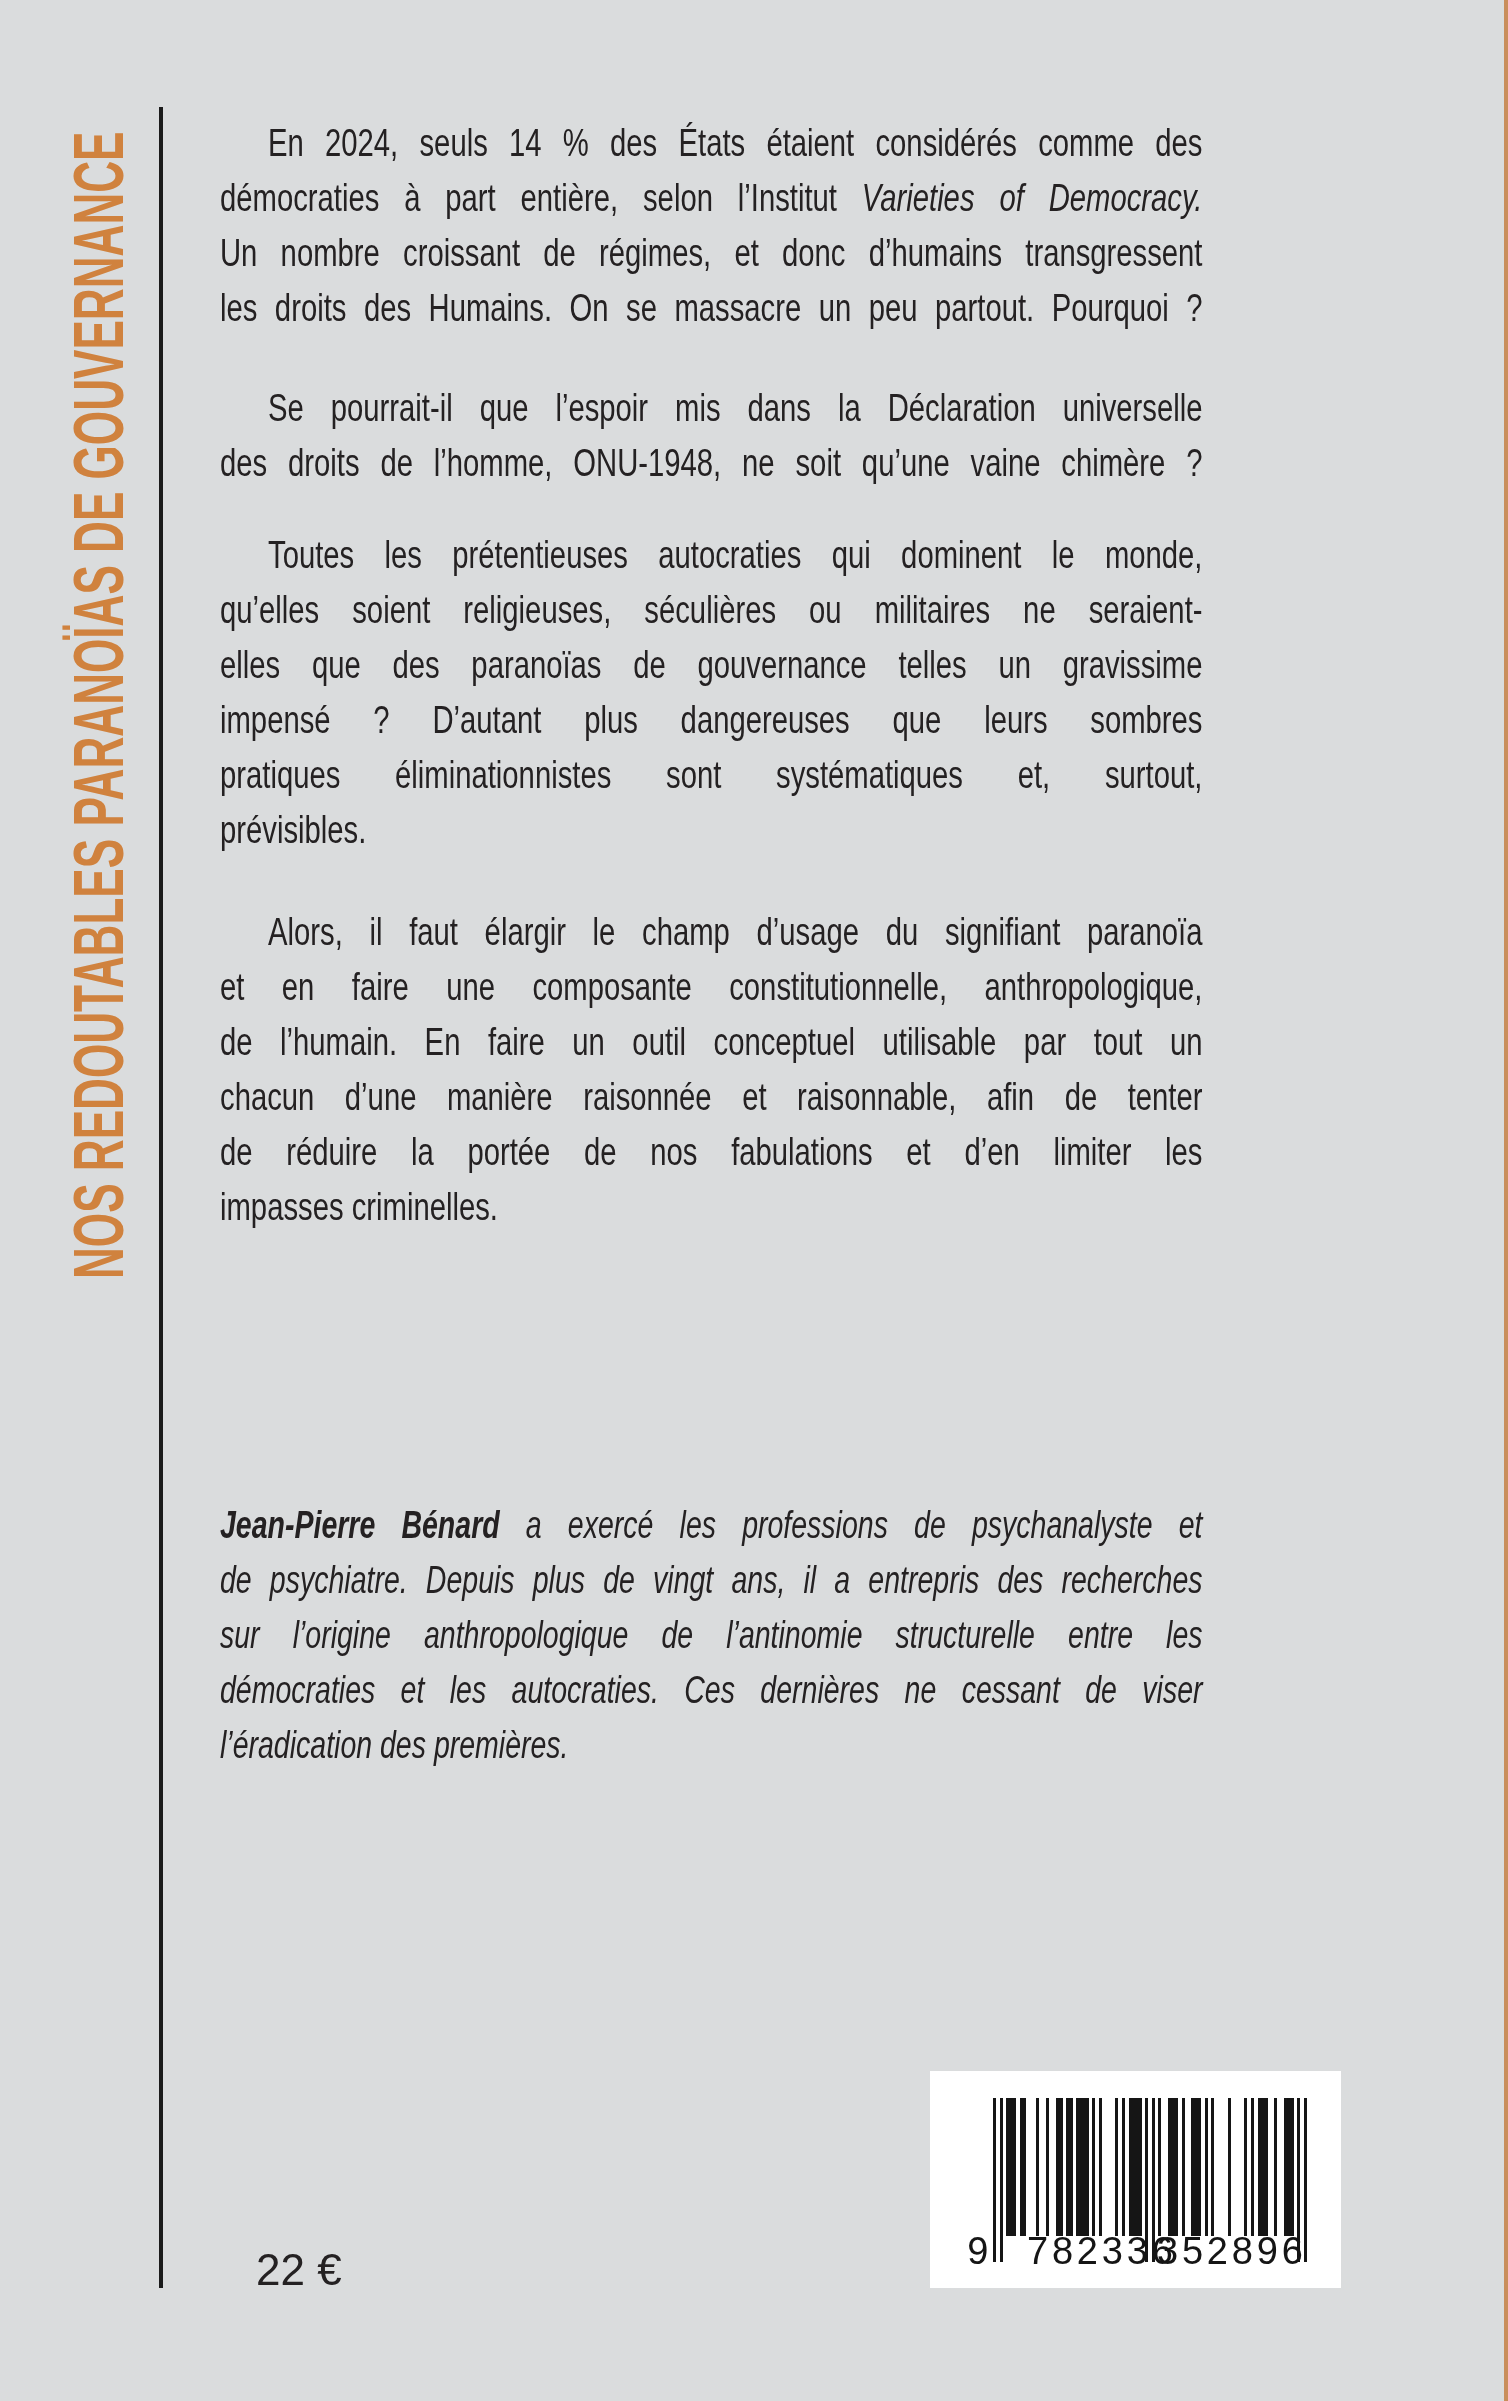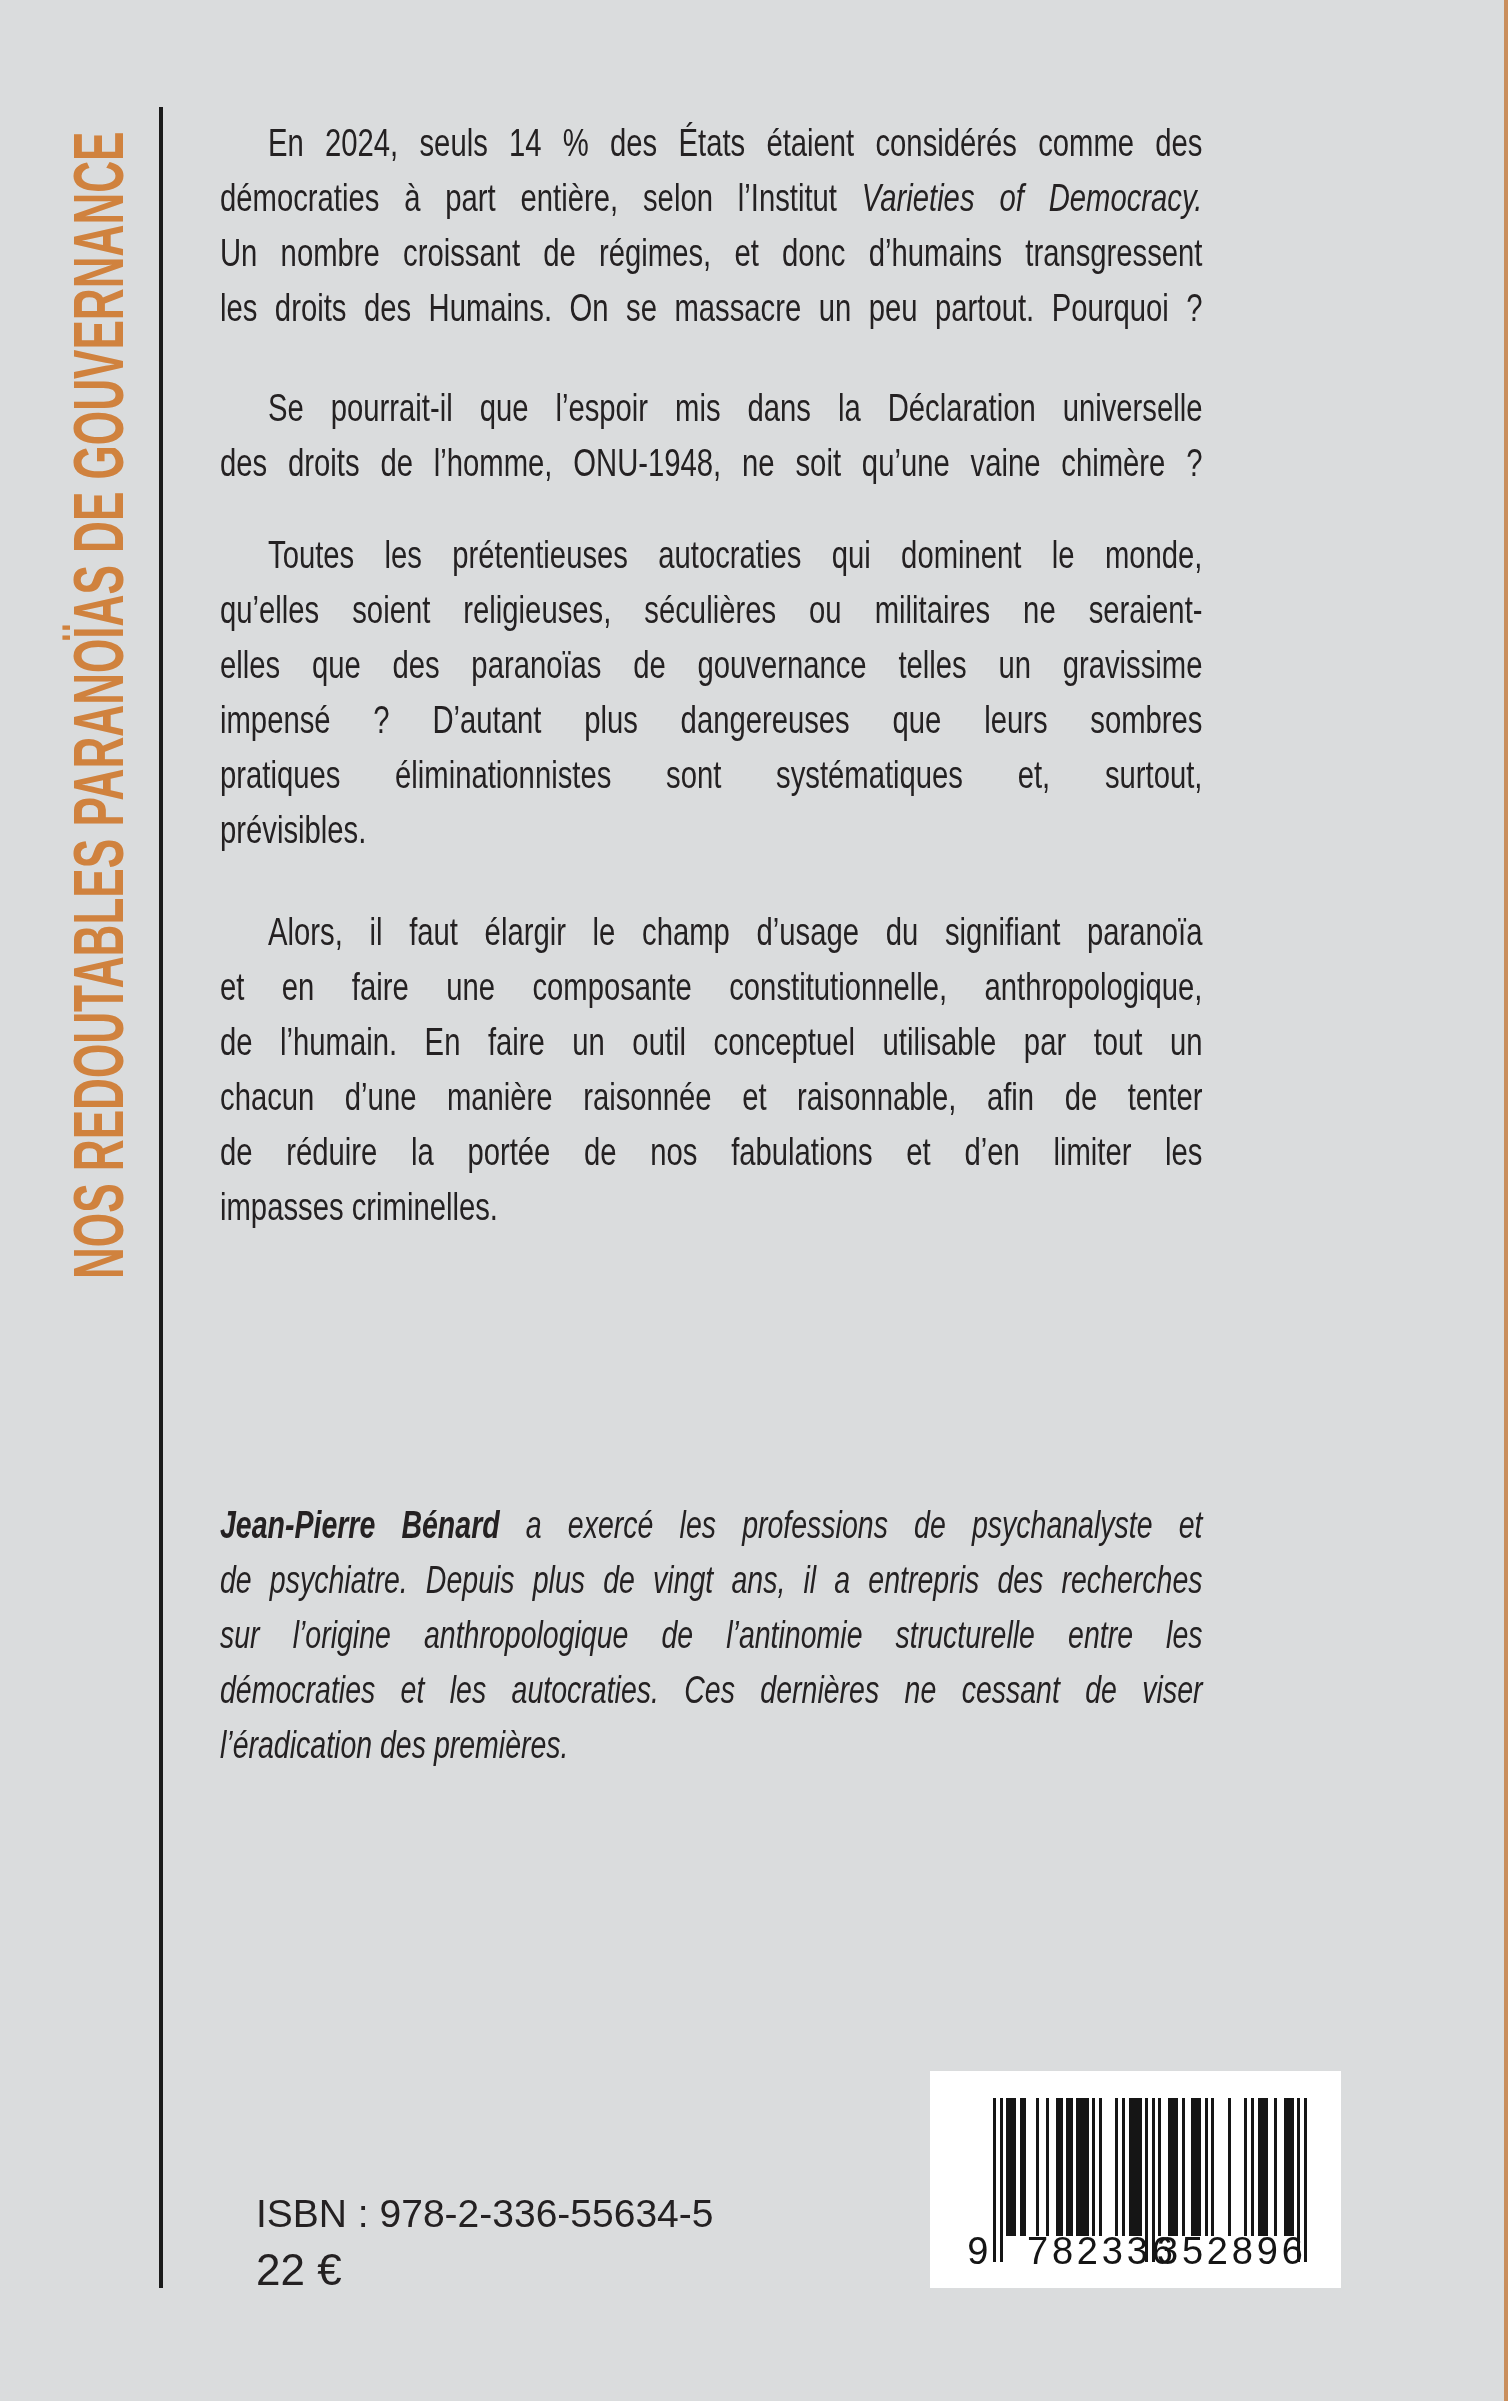--- a/index.html
+++ b/index.html
@@ -82,21 +82,20 @@
     </div>
     <div class="bio">
       <div class="tl j"><span class="bio-name">Jean-Pierre Bénard</span><span> a exercé les professions de psychanalyste et</span></div>
       <div class="tl j">de psychiatre. Depuis plus de vingt ans, il a entrepris des recherches</div>
       <div class="tl j">sur l’origine anthropologique de l’antinomie structurelle entre les</div>
       <div class="tl j">démocraties et les autocraties. Ces dernières ne cessant de viser</div>
       <div class="tl l">l’éradication des premières.</div>
     </div>
   </div>
 
-  <div class="isbn">ISBN : 978-2-336-55634-5</div>
   <div class="price">22 €</div>
 
   <div class="barcode-box">
     <div class="barcode-bars">
         <div style="position: absolute; top: 0px; background: rgb(21, 21, 21); left: 0px; width: 3.3px; height: 164px;"></div>
         <div style="position: absolute; top: 0px; background: rgb(21, 21, 21); left: 6.6px; width: 3.3px; height: 164px;"></div>
         <div style="position: absolute; top: 0px; background: rgb(21, 21, 21); left: 13.2px; width: 10px; height: 138px;"></div>
         <div style="position: absolute; top: 0px; background: rgb(21, 21, 21); left: 26.5px; width: 6.6px; height: 138px;"></div>
         <div style="position: absolute; top: 0px; background: rgb(21, 21, 21); left: 43px; width: 3.3px; height: 138px;"></div>
         <div style="position: absolute; top: 0px; background: rgb(21, 21, 21); left: 53px; width: 3.3px; height: 138px;"></div>

